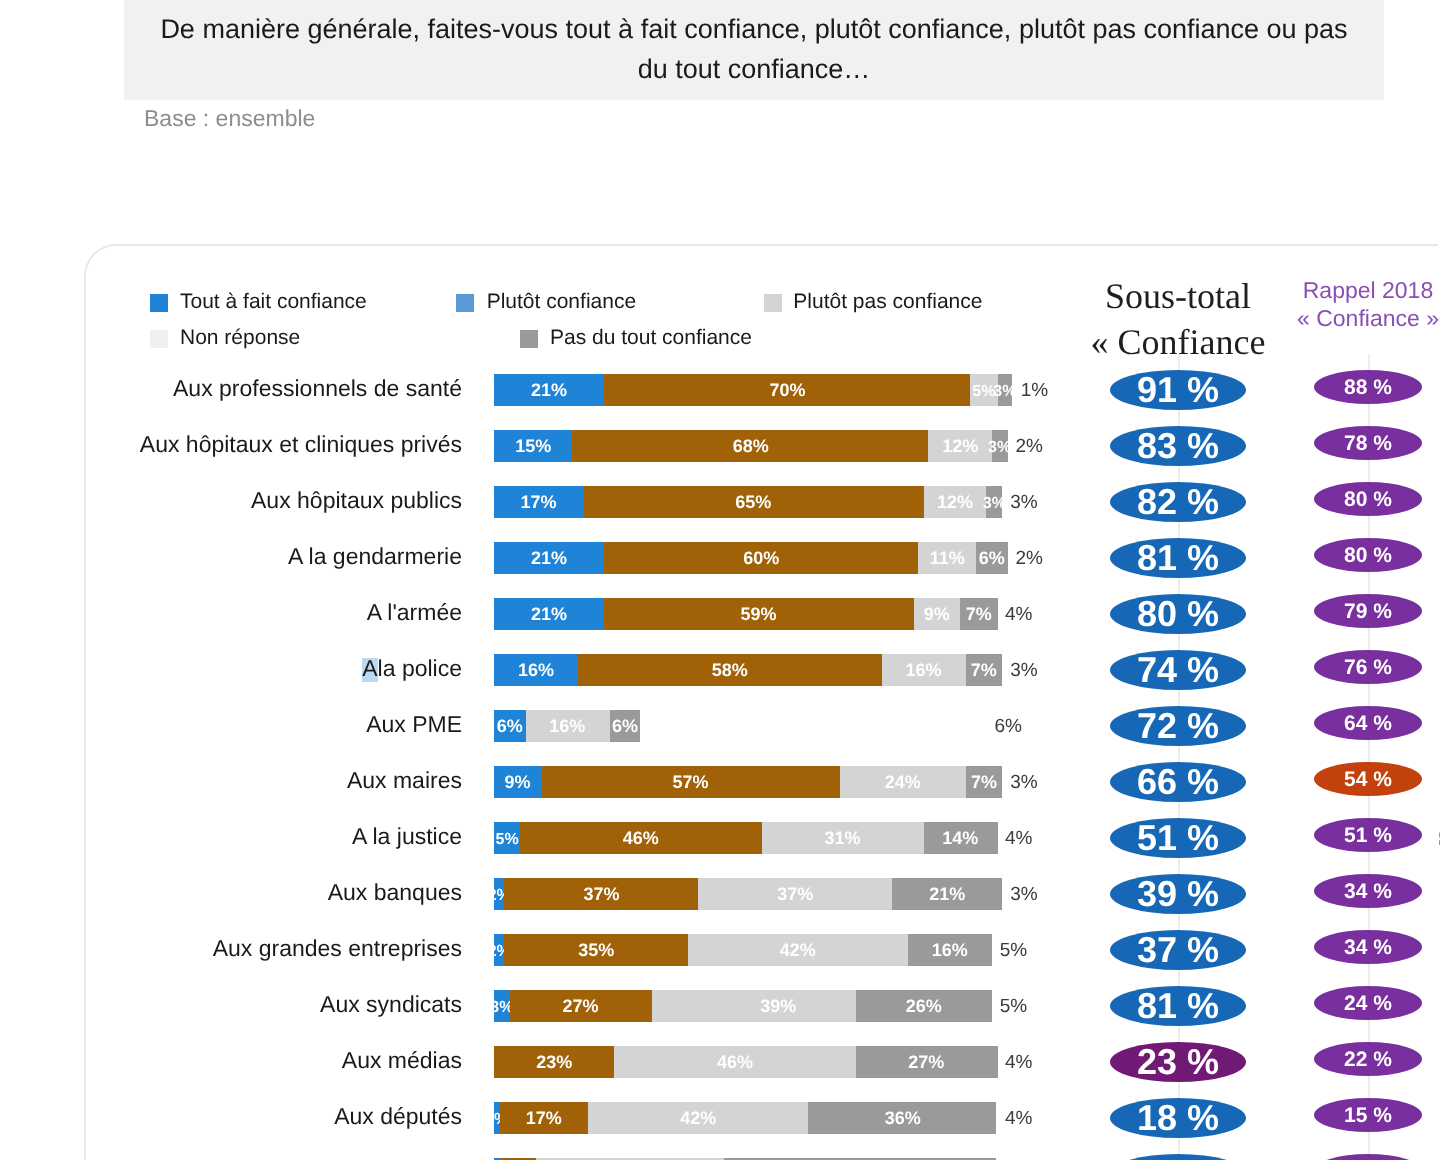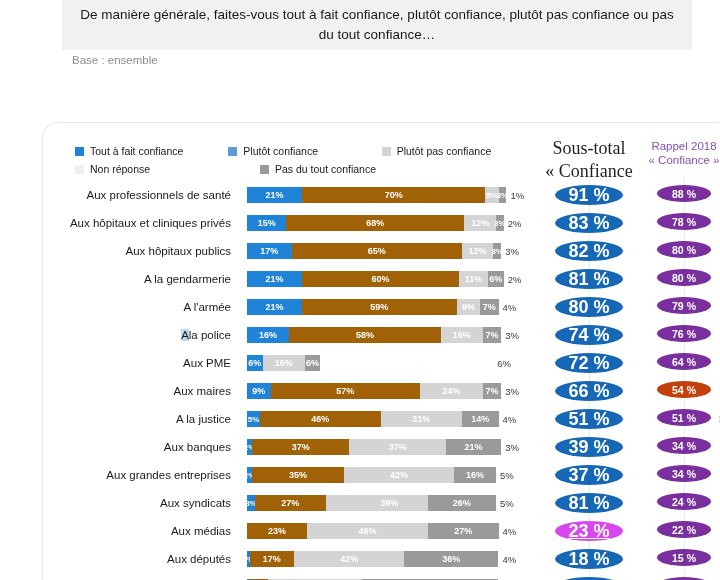--- a/index.html
+++ b/index.html
@@ -367,21 +367,21 @@
         </div>
         <div class="row">
           <div class="row-label">Aux médias</div>
           <div class="bar">
             <div class="seg seg-v1" style="width: 0px; flex: 0 0 0px; font-size: 8px;">0%</div>
             <div class="seg seg-v2" style="width: 60.26px; flex: 0 0 60.26px;">23%</div>
             <div class="seg seg-v3" style="width: 120.52px; flex: 0 0 120.52px;">46%</div>
             <div class="seg seg-v4" style="width: 70.74px; flex: 0 0 70.74px;">27%</div>
           </div>
           <div class="nr-label" style="left: 459.52px;">4%</div>
-          <div class="pill sous" style="background: #d946ef; text-decoration: underline;">23 %</div>
+          <div class="pill sous" style="background: #701a75;">23 %</div>
           <div class="pill rappel" style="background: rgb(122, 47, 158);">22 %</div>
           <div class="trend">
             <svg width="16" height="16" viewBox="0 0 16 16">
               <path d="M6.4 15 H9.6 V7.8 L12.8 8.6 L8 1.4 L3.2 8.6 L6.4 7.8 Z" fill="#5aa73c"></path>
             </svg>
           </div>
         </div>
         <div class="row">
           <div class="row-label">Aux députés</div>
           <div class="bar">

